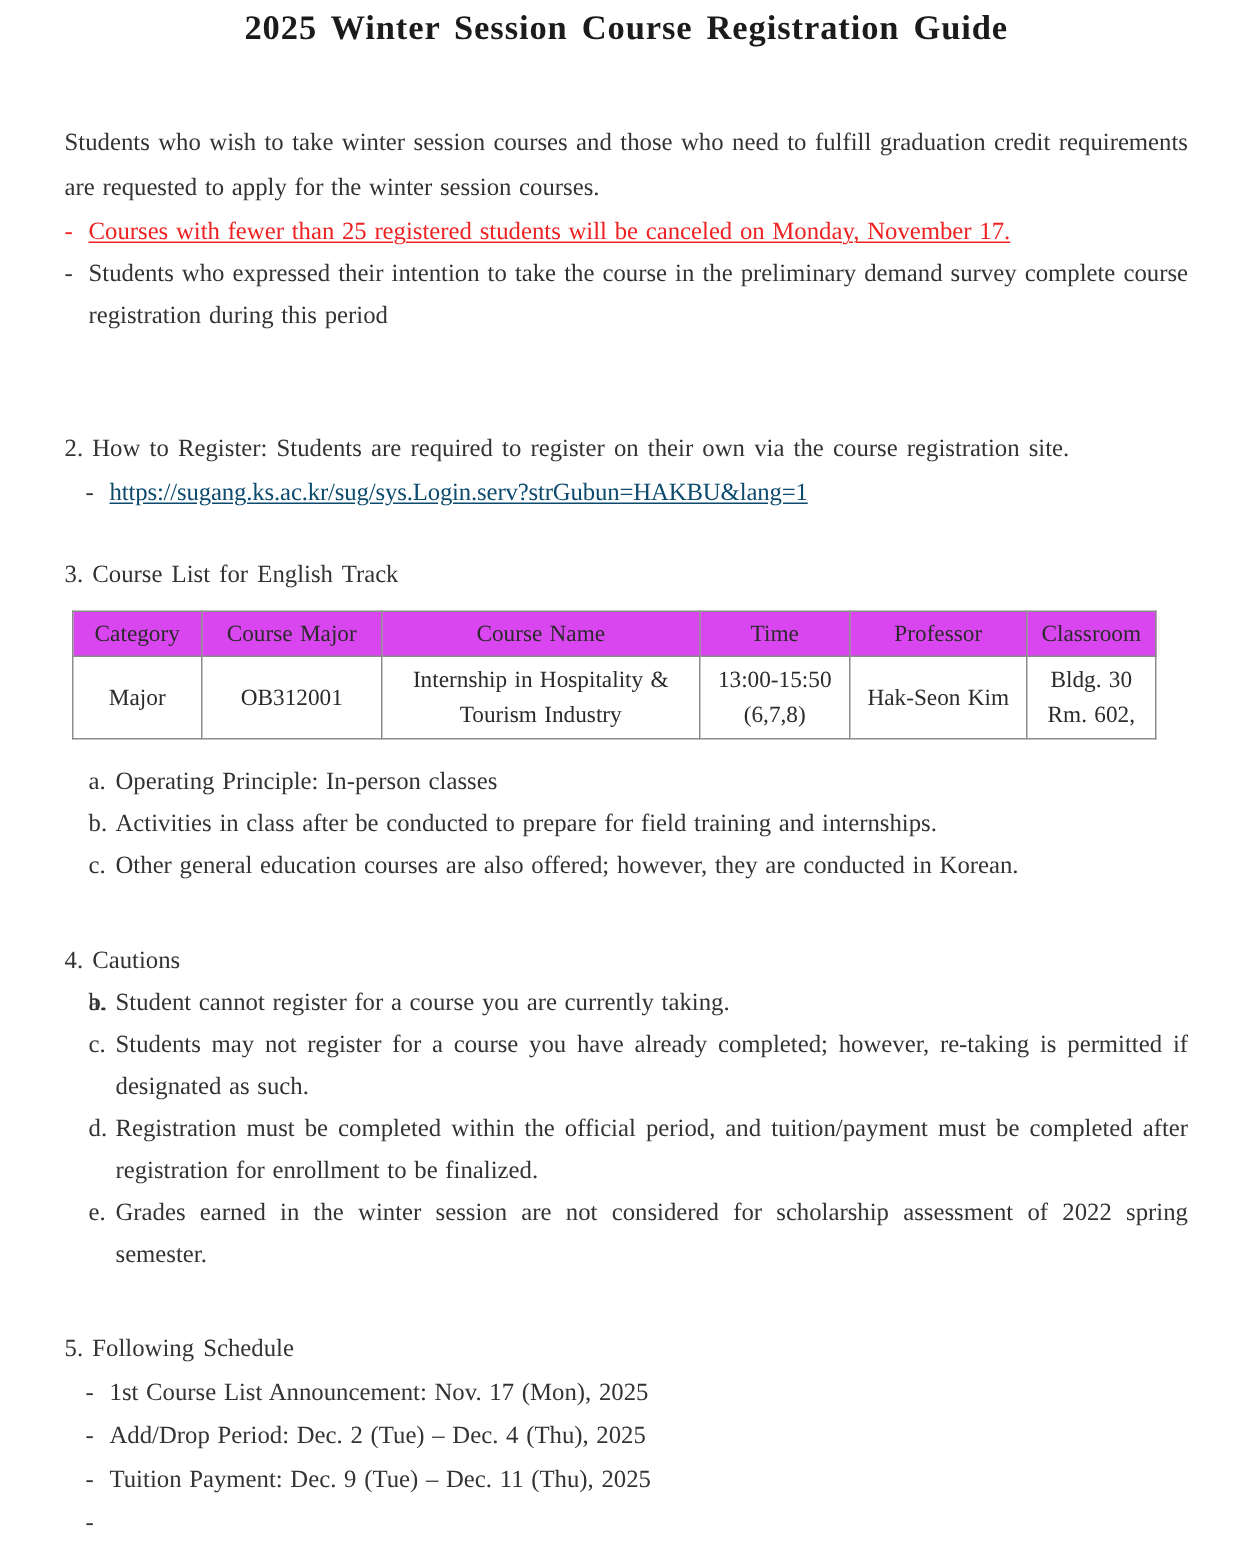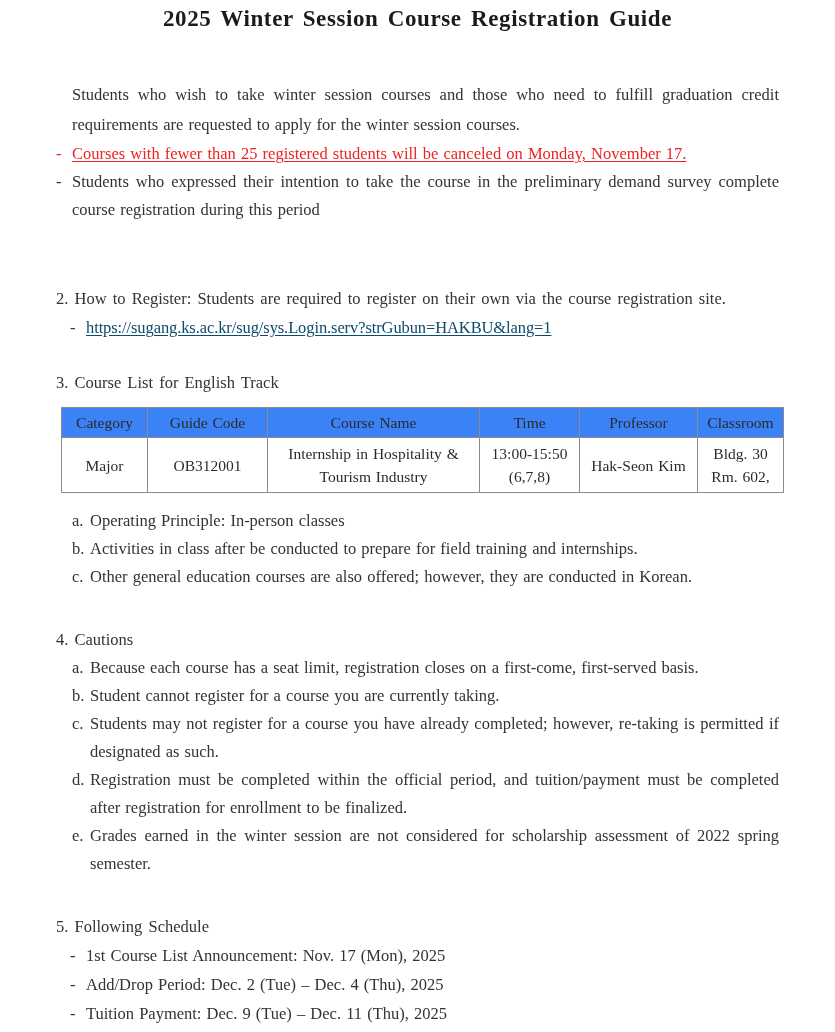--- a/index.html
+++ b/index.html
@@ -14,38 +14,38 @@
     overflow: hidden;
     font-family: "Liberation Serif", "DejaVu Serif", serif;
     color: #333333;
     -webkit-font-smoothing: antialiased;
   }
   .page {
     position: relative;
     width: 835px;
     height: 1032px;
     box-sizing: border-box;
-    padding: 0 56px;
+    padding: 0 43px;
   }
 
   
   .doc-title {
     margin: 0;
     padding-top: 6px;
     text-align: center;
     font-size: 23px;
     font-weight: bold;
     letter-spacing: 0.6px;
     color: #1b1b1b;
     word-spacing: 3px;
   }
 
   
   .intro {
-    margin: 48px 0 0 16px;
+    margin: 48px 0 0 0;
     font-size: 16.5px;
     line-height: 30px;
     text-align: justify;
     text-align-last: left;
     word-spacing: 1px;
   }
 
   .dash-line {
     position: relative;
     font-size: 16.5px;
@@ -130,21 +130,21 @@
     border: 1px solid #8b8b8b;
     font-weight: normal;
     font-size: 15.5px;
     line-height: 23px;
     text-align: center;
     padding: 4px 2px;
     color: #2b2b2b;
     word-spacing: 1px;
   }
   table.course-table thead th {
-    background: #3b82f6;
+    background: #d946ef;
     padding: 3px 2px;
   }
   col.c-category   { width: 86px; }
   col.c-code       { width: 120px; }
   col.c-name       { width: 212px; }
   col.c-time       { width: 100px; }
   col.c-professor  { width: 118px; }
   col.c-classroom  { width: 86px; }
 
   .spacer-sm { height: 14px; }
@@ -199,21 +199,21 @@
       <col class="c-category">
         <col class="c-code">
         <col class="c-name">
       <col class="c-time">
         <col class="c-professor">
         <col class="c-classroom">
     </colgroup>
     <thead>
       <tr>
         <th>Category</th>
-        <th>Guide Code</th>
+        <th>Course Major</th>
         <th>Course Name</th>
         <th>Time</th>
         <th>Professor</th>
         <th>Classroom</th>
       </tr>
     </thead>
     <tbody>
       <tr>
         <td>Major</td>
         <td>OB312001</td>
@@ -250,21 +250,20 @@
   </p>
 
   <div class="spacer-lg"></div>
 
   <p class="sec-head">
     <span>4.</span>
     <span>Cautions</span>
   </p>
   <p class="lettered">
     <span class="marker">a.</span>
-    <span>Because each course has a seat limit, registration closes on a first-come, first-served basis.</span>
   </p>
   <p class="lettered">
     <span class="marker">b.</span>
     <span>Student cannot register for a course you are currently taking.</span>
   </p>
   <p class="lettered">
     <span class="marker">c.</span>
     <span>Students may not register for a course you have already completed; however, re-taking is permitted if designated as such.</span>
   </p>
   <p class="lettered">

